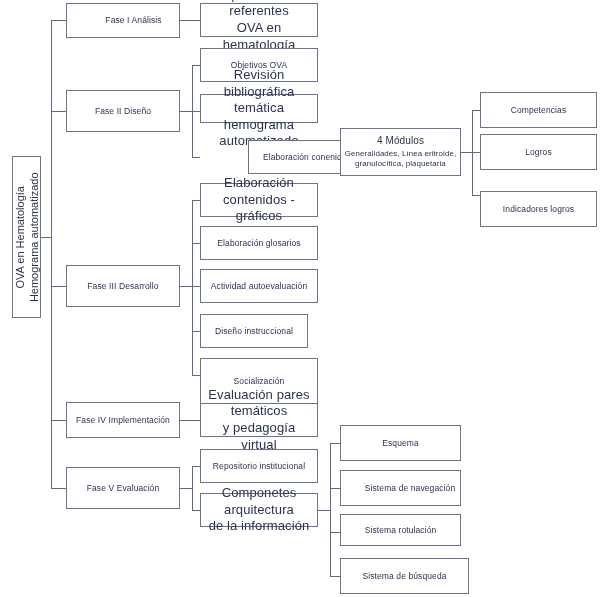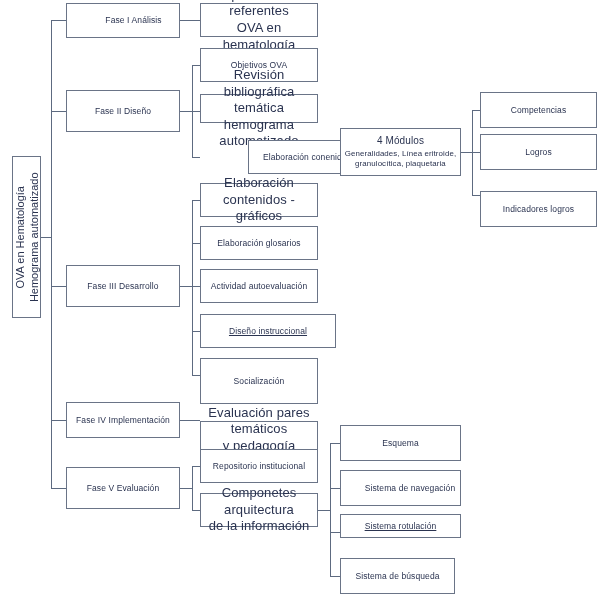--- a/index.html
+++ b/index.html
@@ -168,29 +168,29 @@
   </div>
 
   <div class="node" style="left:200px;top:226px;width:118px;height:34px;">
     <span class="txt">Elaboración glosarios</span>
   </div>
 
   <div class="node" style="left:200px;top:269px;width:118px;height:34px;">
     <span class="txt">Actividad autoevaluación</span>
   </div>
 
-  <div class="node" style="left:200px;top:314px;width:136px;height:34px;text-decoration:underline;">
+  <div class="node" style="left:200px;top:314px;width:108px;height:34px;">
     <span class="txt">Diseño instruccional</span>
   </div>
 
   <div class="node" style="left:200px;top:358px;width:118px;height:46px;">
     <span class="txt">Socialización</span>
   </div>
 
-  <div class="node two-line" style="left:200px;top:421px;width:118px;height:34px;">
+  <div class="node two-line" style="left:200px;top:403px;width:118px;height:34px;">
     <span class="txt">
       <span>Evaluación pares temáticos</span><br>
       <span>y pedagogía virtual</span>
     </span>
   </div>
 
   <div class="node" style="left:200px;top:449px;width:118px;height:34px;">
     <span class="txt">Repositorio institucional</span>
   </div>
 
@@ -218,20 +218,20 @@
   <div class="node" style="left:480px;top:177px;width:117px;height:36px;margin-top:14px;">
     <span class="txt">Indicadores logros</span>
   </div>
 
   <div class="node" style="left:340px;top:425px;width:121px;height:36px;">
     <span class="txt">Esquema</span>
   </div>
   <div class="node" style="left:340px;top:470px;width:121px;height:36px;padding-left:22px;">
     <span class="txt">Sistema de navegación</span>
   </div>
-  <div class="node" style="left:340px;top:514px;width:121px;height:24px;text-decoration:underline;">
+  <div class="node" style="left:340px;top:514px;width:121px;height:32px;">
     <span class="txt">Sistema rotulación</span>
   </div>
-  <div class="node" style="left:340px;top:558px;width:115px;height:36px;">
+  <div class="node" style="left:340px;top:558px;width:129px;height:36px;">
     <span class="txt">Sistema de búsqueda</span>
   </div>
 
 </div>
 
 </body></html>

